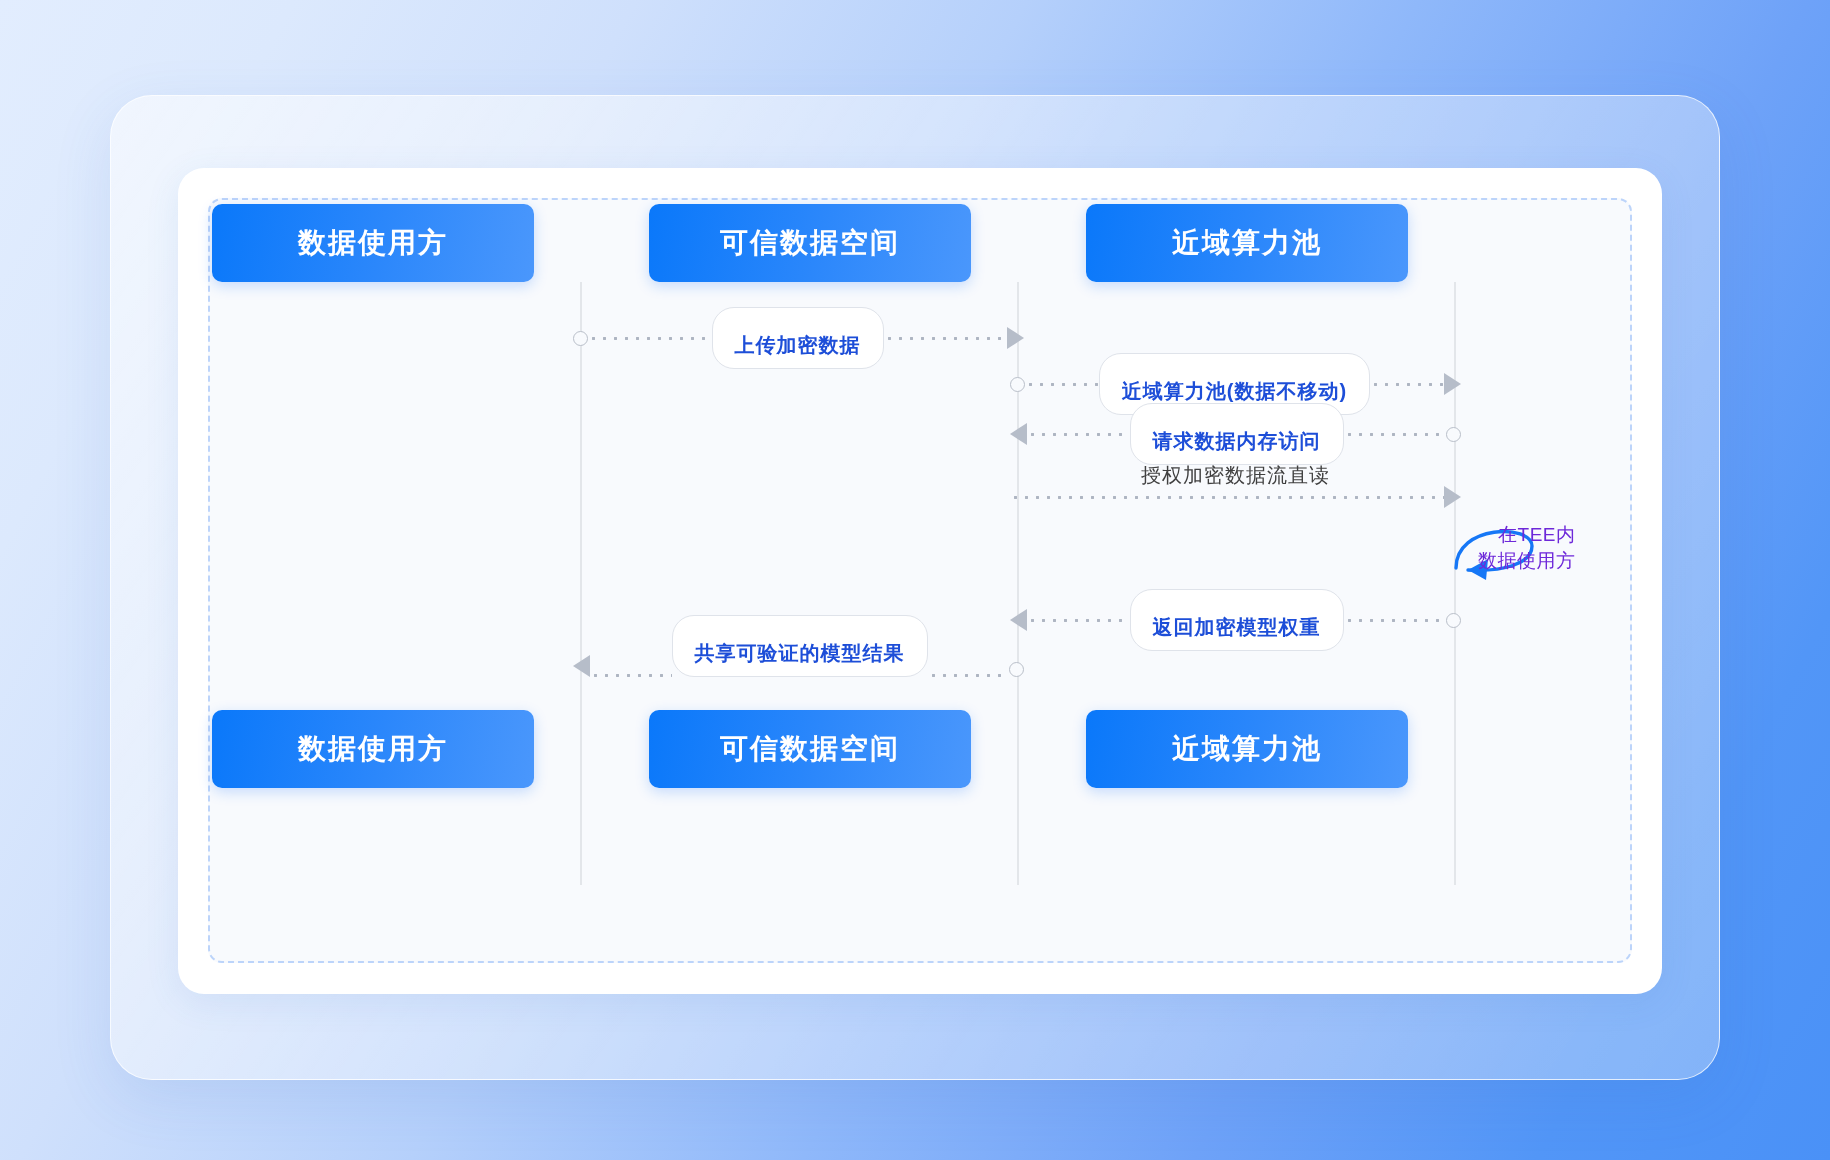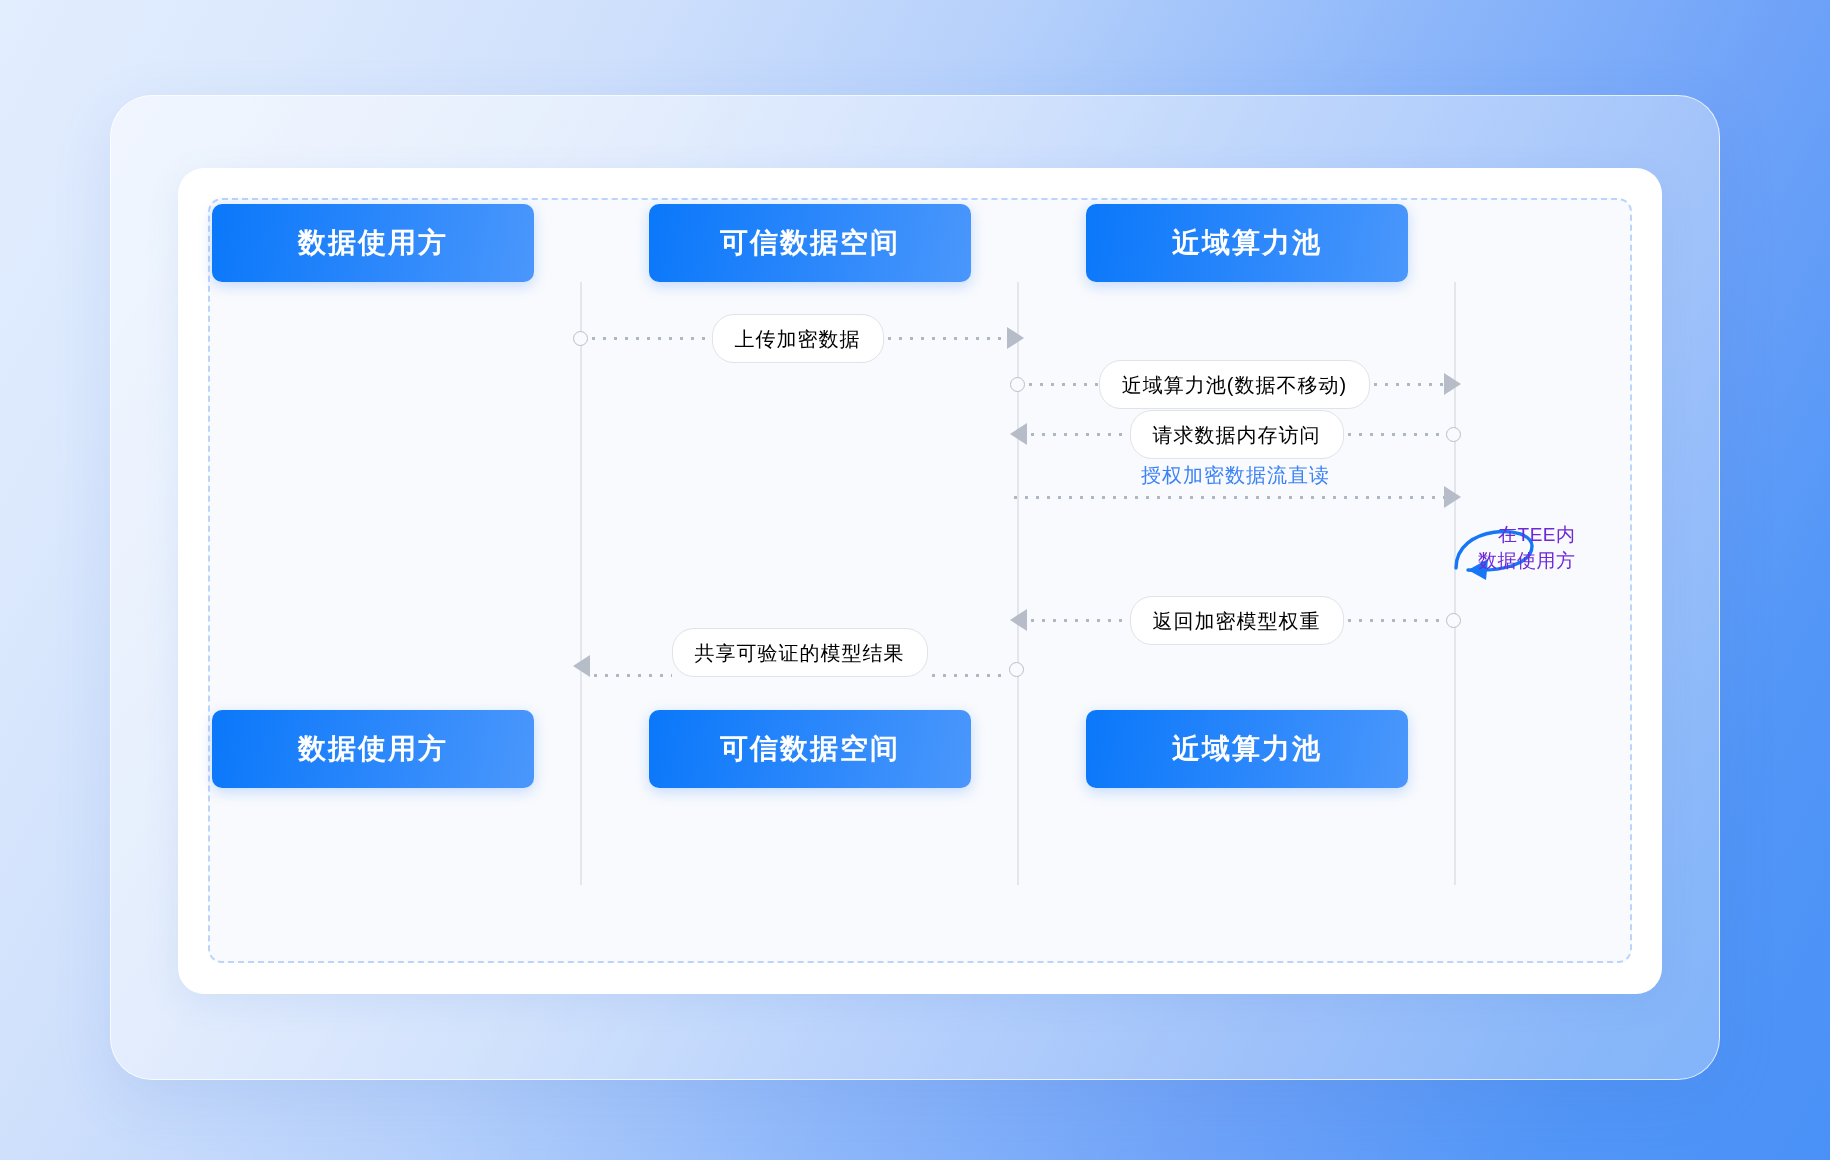--- a/index.html
+++ b/index.html
@@ -128,32 +128,33 @@
     background-size: 11px 3px;
     background-repeat: repeat-x;
     background-position: left center;
   }
 
   .pill {
     flex: 0 0 auto;
     border: 1.4px solid #dfe3ea;
     background: #ffffff;
     border-radius: 22px;
-    padding: 11px 22px 9px;
+    padding: 24px 22px 9px;
     font-size: 20px;
-    color: #000000;
+    color: #1d4ed8;
     white-space: nowrap;
     letter-spacing: 1px;
+    font-weight: bold;
   }
 
   
   .msg-bare-label {
     position: absolute;
     font-size: 20px;
-    color: #3b82f6;
+    color: #404040;
     letter-spacing: 1px;
     white-space: nowrap;
     text-align: center;
   }
 
   .msg-bare-line {
     position: absolute;
     height: 22px;
     display: flex;
     align-items: center;

